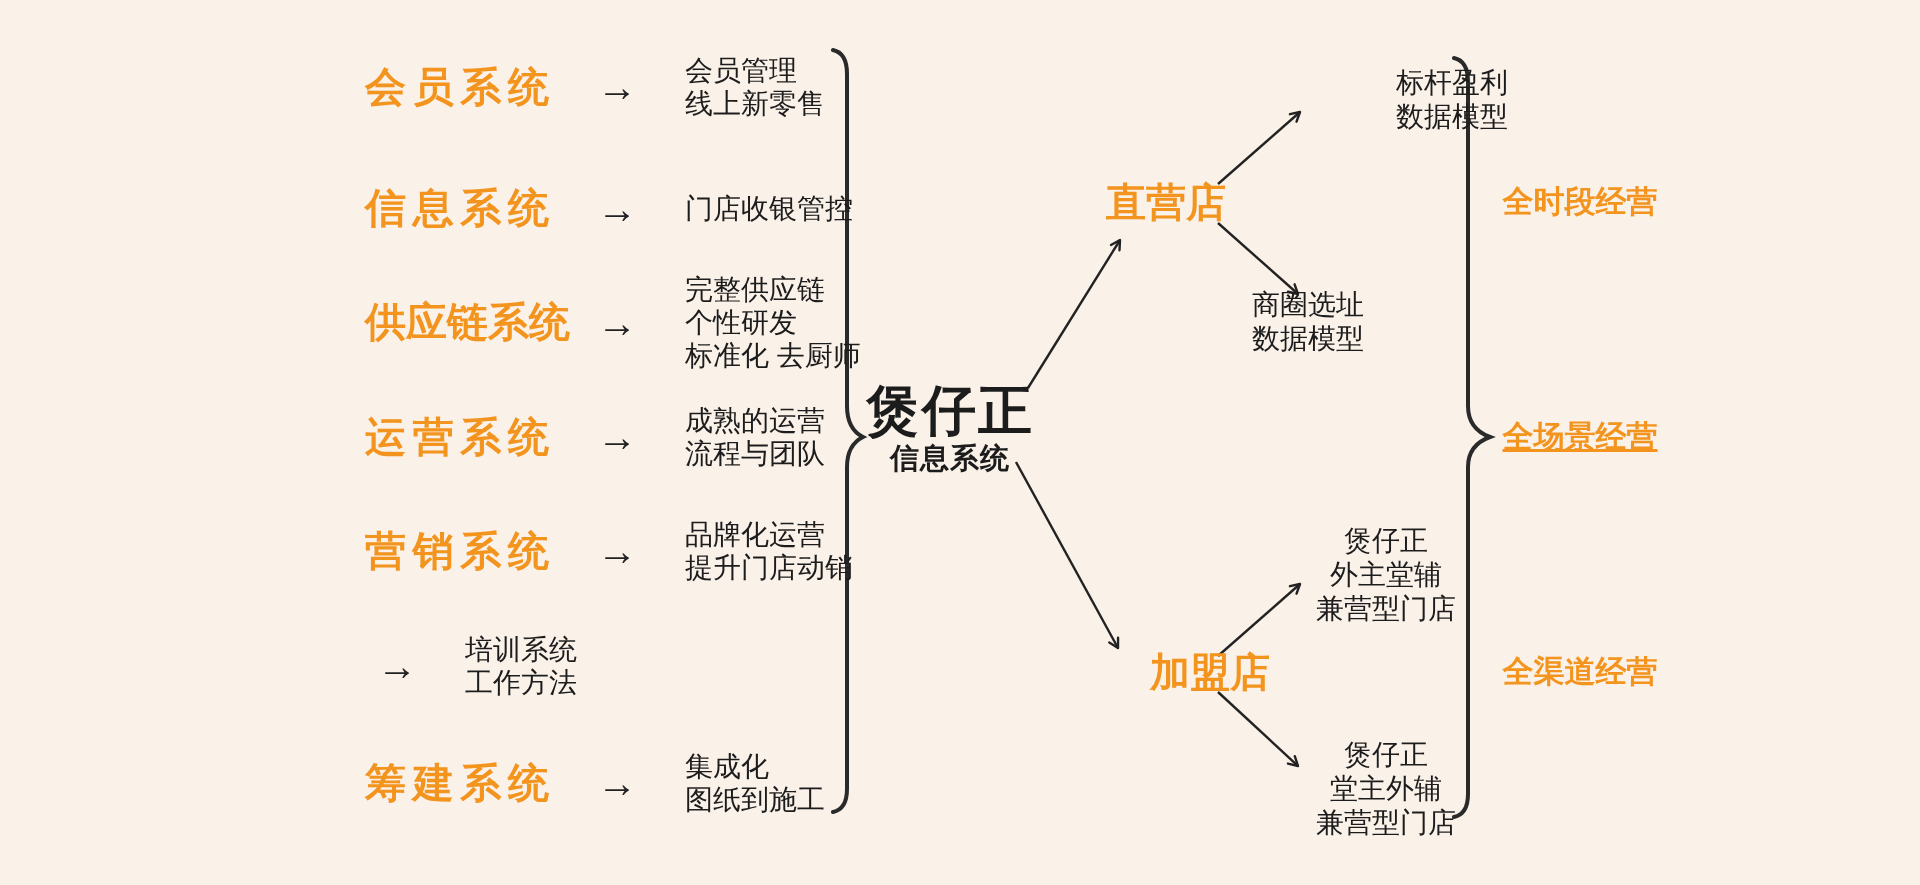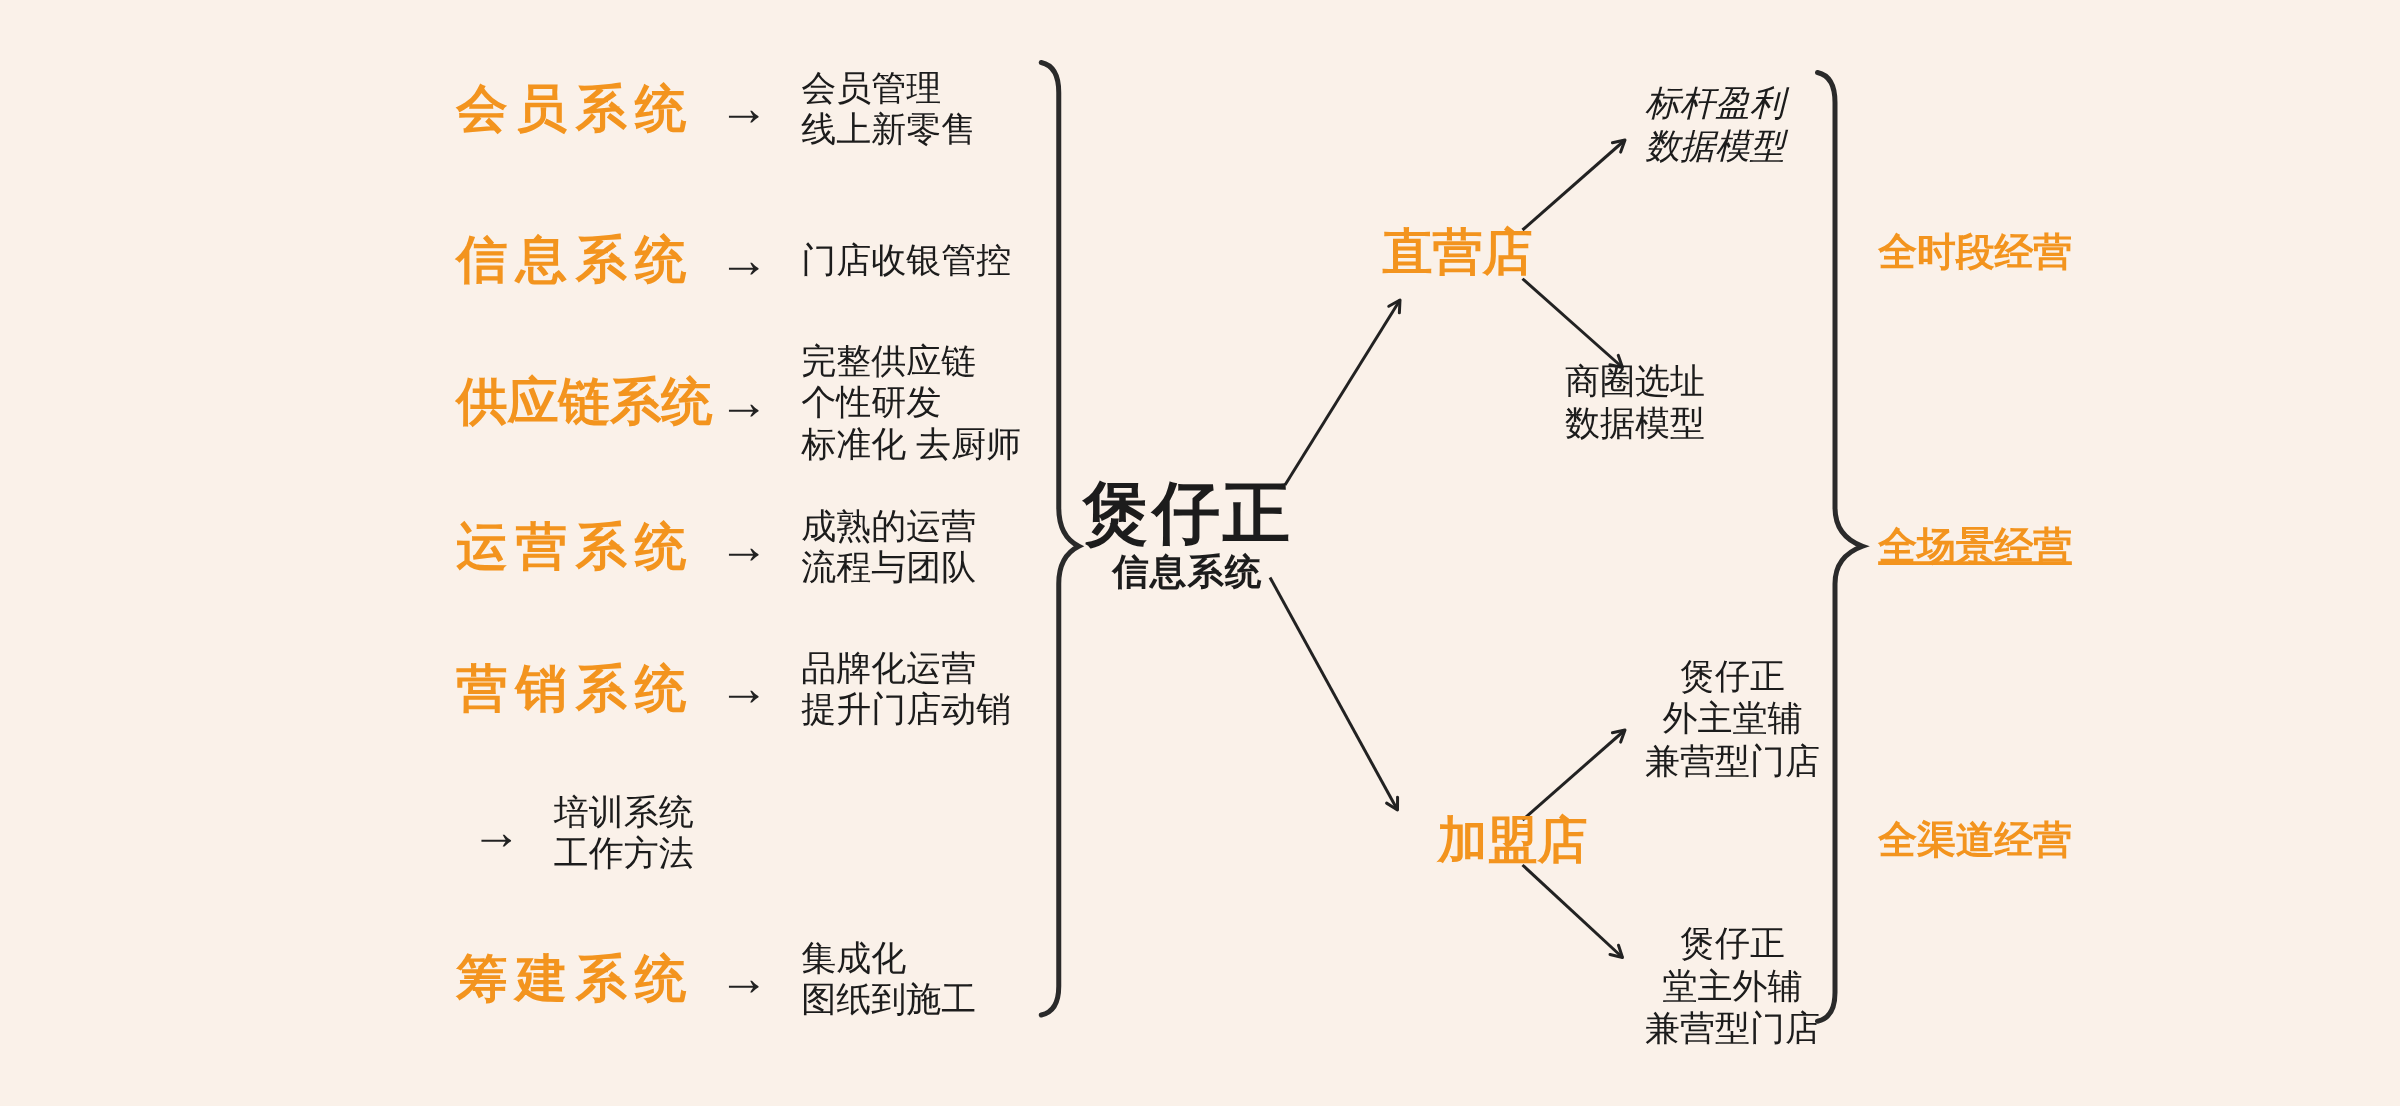--- a/index.html
+++ b/index.html
@@ -10,21 +10,21 @@
     color:#1C1C1C;
     overflow:hidden;
     position:relative;
   }
   .canvas{position:absolute;inset:0;width:1920px;height:885px;}
   svg.wires{position:absolute;left:0;top:0;width:1920px;height:885px;}
 
   
   .sys-row{
     position:absolute;left:365px;
-    display:flex;align-items:center;gap:14px;
+    display:flex;align-items:center;gap:36px;
     transform:translateY(-50%);
   }
   .sys-label{
     display:block;width:184px;
     font-size:41px;font-weight:800;color:#F3941E;
     text-align:justify;text-align-last:justify;
     white-space:nowrap;line-height:1;
   }
   .sys-arrow{
     font-size:40px;color:#222222;line-height:1;
@@ -51,21 +51,21 @@
   }
   .store.direct{left:1166px;top:202px;}
   .store.franchise{left:1166px;top:672px;margin-left:44px;}
 
   
   .outcome{
     position:absolute;transform:translate(-50%,-50%);
     font-size:28px;line-height:34px;color:#1C1C1C;
     text-align:center;white-space:pre-line;
   }
-  .outcome.o1{left:1372px;top:100px;font-style:italic;}
+  .outcome.o1{left:1452px;top:100px;}
   .outcome.o2{left:1308px;top:322px;text-align:center;}
   .outcome.o3{left:1386px;top:575px;}
   .outcome.o4{left:1386px;top:789px;}
 
   
   .strategy{
     position:absolute;transform:translate(-50%,-50%);
     font-size:31px;font-weight:800;color:#F3941E;white-space:nowrap;
   }
   .strategy.s1{left:1580px;top:202px;}

